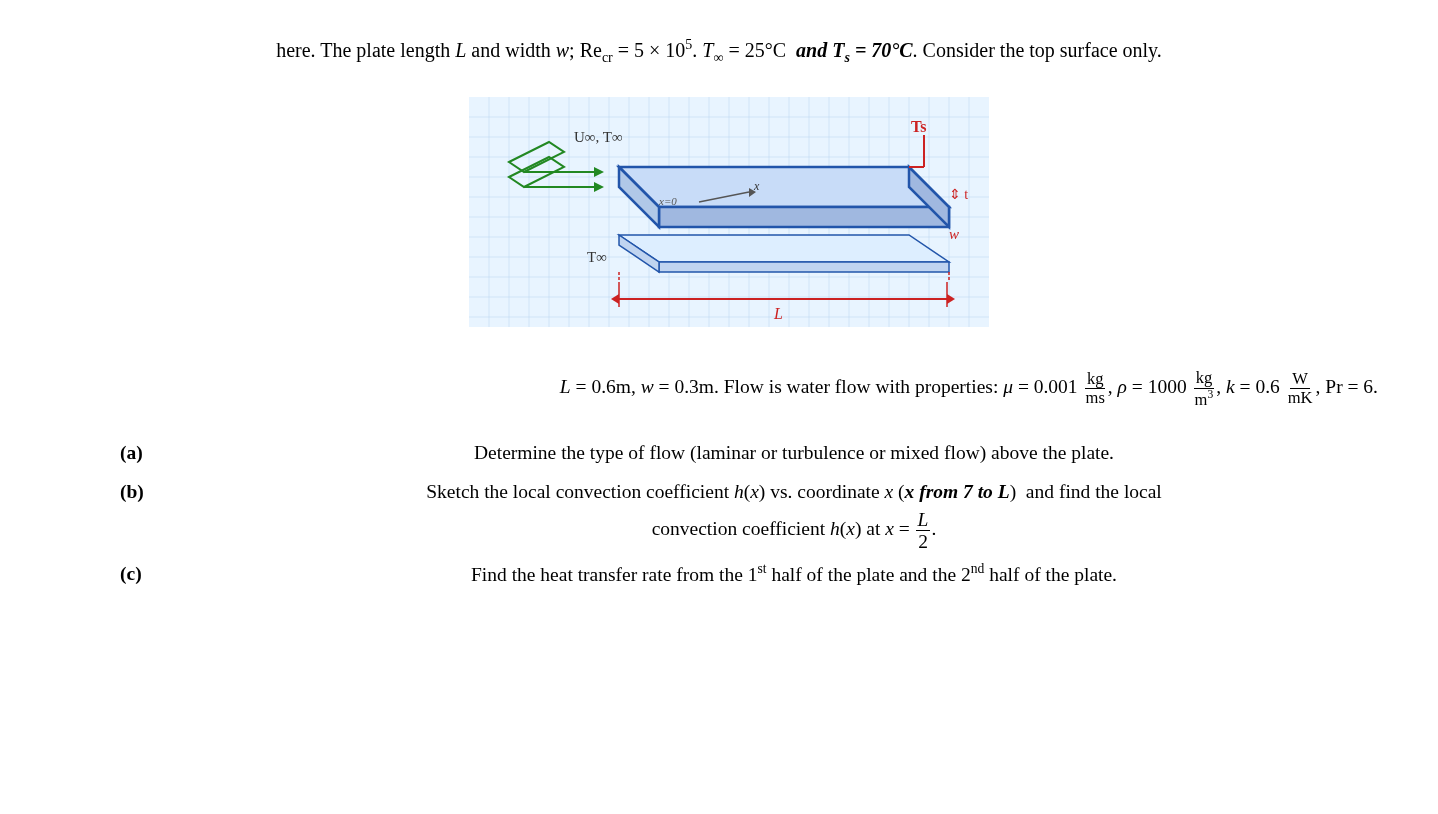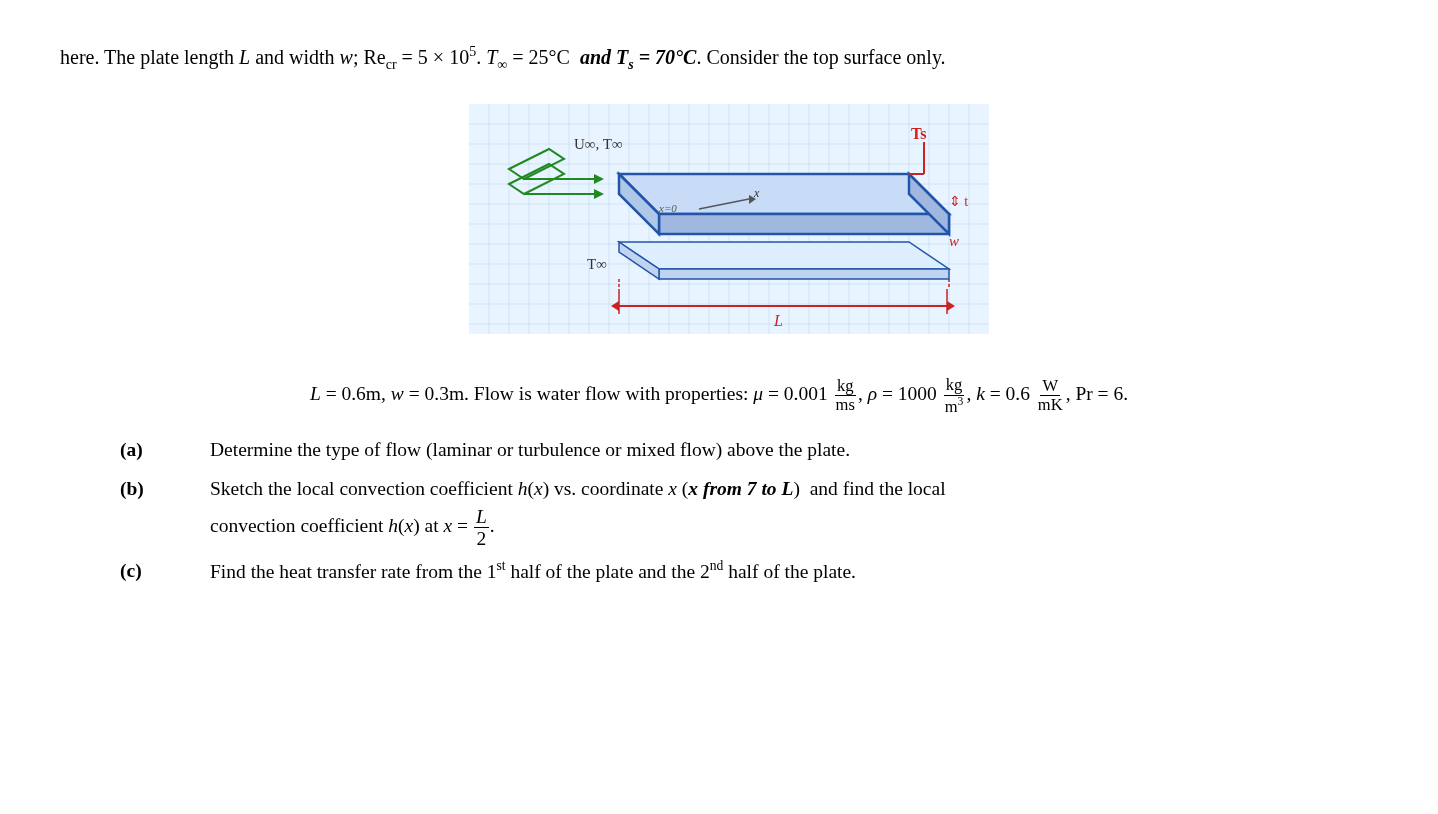--- a/index.html
+++ b/index.html
@@ -17,55 +17,56 @@
       width: 100%;
       max-width: 1320px;
     }
     .problem-text {
       font-size: 20px;
       line-height: 1.6;
       text-align: center;
       margin-bottom: 10px;
     }
     .problem-text .line2 {
-      text-align: left;
-      margin-top: 11px;
+      text-align: center;
+      margin-top: 4px;
     }
     .diagram-container {
       display: flex;
       justify-content: center;
       margin: 18px 0 22px 0;
     }
     .diagram-svg {
       width: 600px;
       height: 260px;
     }
     .properties-line {
       font-size: 19.5px;
       line-height: 1.7;
-      margin: 8px 0 18px 0;
-      text-align: center;
+      margin: 8px 0 28px 0;
+      text-align: right;
     }
     .questions {
       font-size: 19.5px;
       line-height: 1.75;
       margin-left: 60px;
     }
     .question-item {
       display: flex;
       align-items: flex-start;
       margin-bottom: 4px;
     }
     .q-label {
       font-weight: bold;
       min-width: 90px;
       flex-shrink: 0;
     }
     .q-text {
       flex: 1;
+      text-align: center;
     }
     .bold { font-weight: bold; }
     sup { font-size: 0.7em; vertical-align: super; }
     sub { font-size: 0.7em; vertical-align: sub; }
     .frac {
       display: inline-flex;
       flex-direction: column;
       align-items: center;
       vertical-align: middle;
       font-size: 0.85em;

